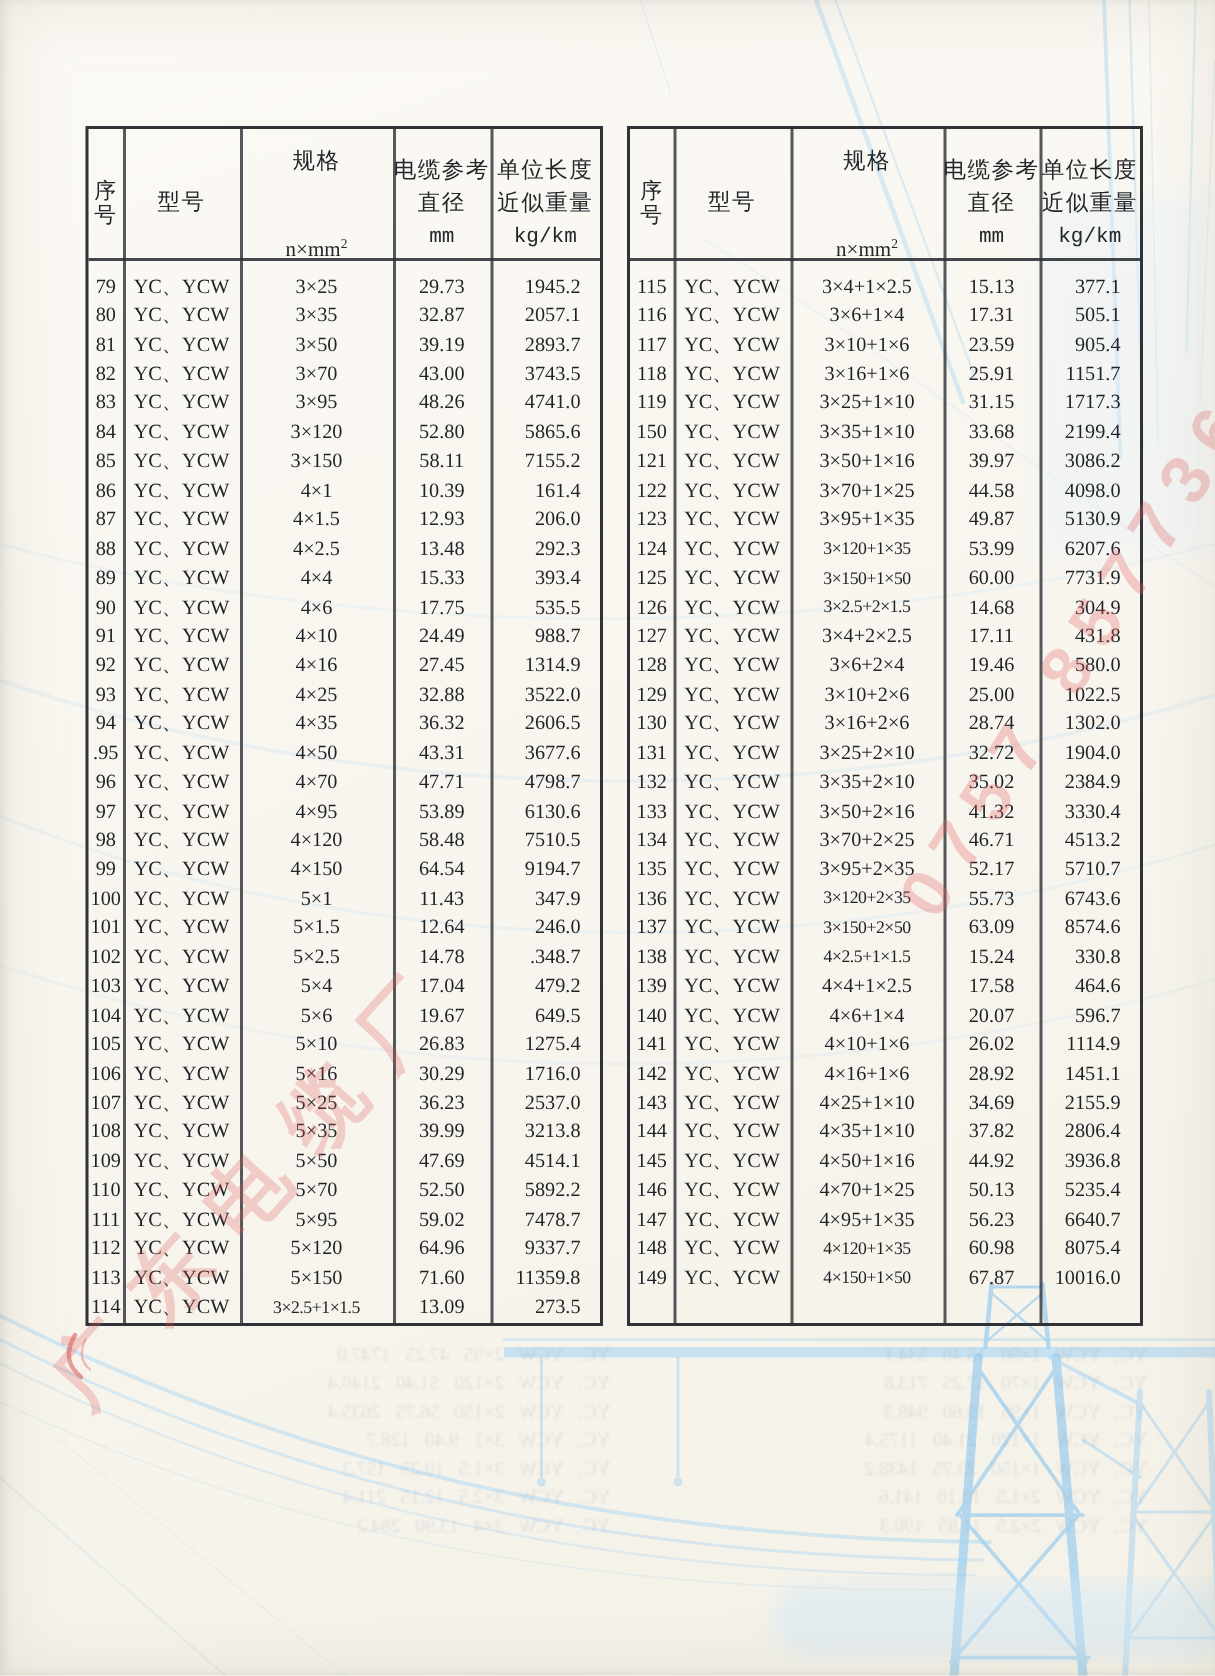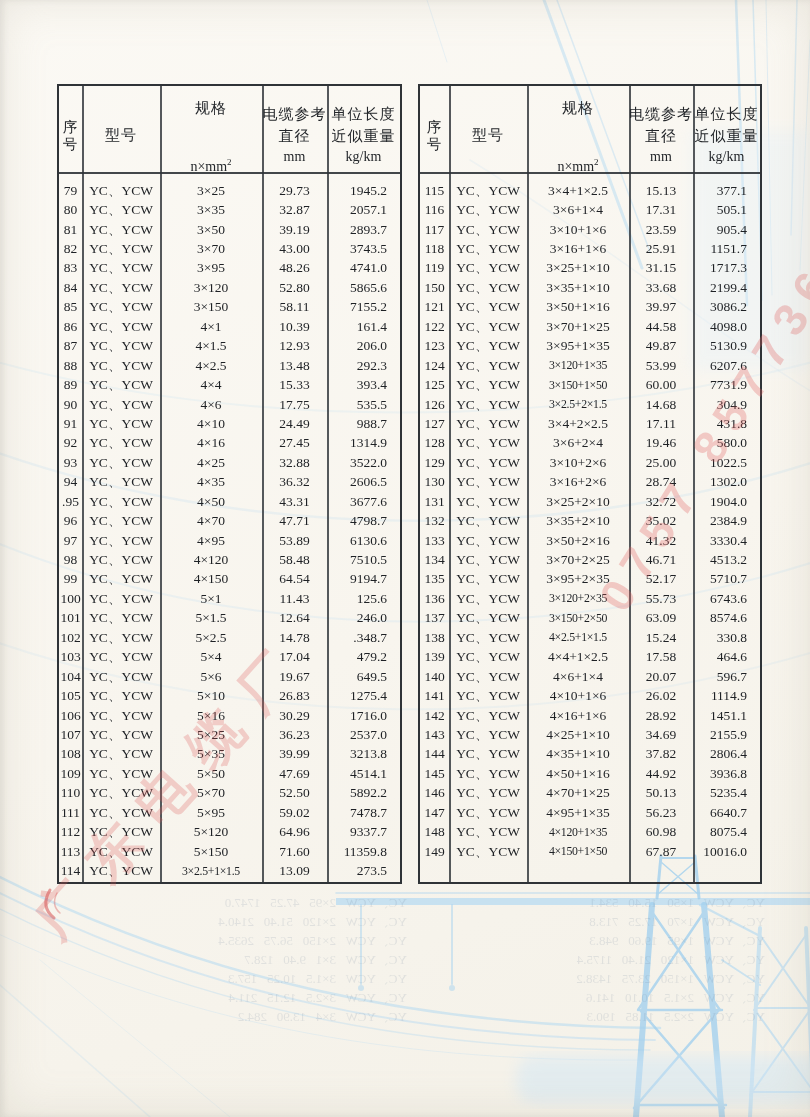--- a/index.html
+++ b/index.html
@@ -26,21 +26,21 @@
   .t-right{left:418px;width:344px;}
   .vl{position:absolute;top:0;bottom:0;width:1.5px;background:rgba(55,60,65,.85);}
   .t-left .vl1{left:23px}.t-left .vl2{left:101px}.t-left .vl3{left:203px}.t-left .vl4{left:268px}
   .t-right .vl1{left:29px}.t-right .vl2{left:107px}.t-right .vl3{left:209px}.t-right .vl4{left:273px}
   .hline{position:absolute;left:0;right:0;top:86px;height:2px;background:rgba(47,51,55,.9);}
   .thead{position:absolute;left:0;right:0;top:0;height:86px;display:grid;}
   .t-left .thead{grid-template-columns:23px 78px 102px 65px 1fr;}
   .t-right .thead{grid-template-columns:29px 78px 102px 64px 1fr;}
   .th{display:flex;flex-direction:column;align-items:center;justify-content:center;
     font-size:15px;letter-spacing:1px;line-height:1.45;}
-  .th .unit{font-size:14px;letter-spacing:0;}
+  .th .unit{font-size:14px;letter-spacing:0;font-family:Liberation Mono, monospace;}
   .th0{line-height:1.15;font-size:14.5px;}
   .th2{justify-content:space-between;padding:12px 0 9px;gap:36px;}
   .spec-u{font-size:14px;letter-spacing:0;}
   .spec-u sup{font-size:9px;}
   .rows{position:absolute;left:0;right:0;top:88px;bottom:0;display:grid;
     grid-auto-rows:19.45px;padding-top:7px;align-content:start;}
   .t-left .rows{grid-template-columns:23px 78px 102px 65px 1fr;}
   .t-right .rows{grid-template-columns:29px 78px 102px 64px 1fr;}
   .cell{display:flex;align-items:center;justify-content:center;
     font-size:13.5px;white-space:nowrap;color:#1e2125;}
@@ -268,21 +268,21 @@
       <div class="cell c4">7510.5</div>
       <div class="cell c0">99</div>
       <div class="cell c1">YC、YCW</div>
       <div class="cell c2">4×150</div>
       <div class="cell c3">64.54</div>
       <div class="cell c4">9194.7</div>
       <div class="cell c0">100</div>
       <div class="cell c1">YC、YCW</div>
       <div class="cell c2">5×1</div>
       <div class="cell c3">11.43</div>
-      <div class="cell c4">125.6</div>
+      <div class="cell c4">347.9</div>
       <div class="cell c0">101</div>
       <div class="cell c1">YC、YCW</div>
       <div class="cell c2">5×1.5</div>
       <div class="cell c3">12.64</div>
       <div class="cell c4">246.0</div>
       <div class="cell c0">102</div>
       <div class="cell c1">YC、YCW</div>
       <div class="cell c2">5×2.5</div>
       <div class="cell c3">14.78</div>
       <div class="cell c4">.348.7</div>

